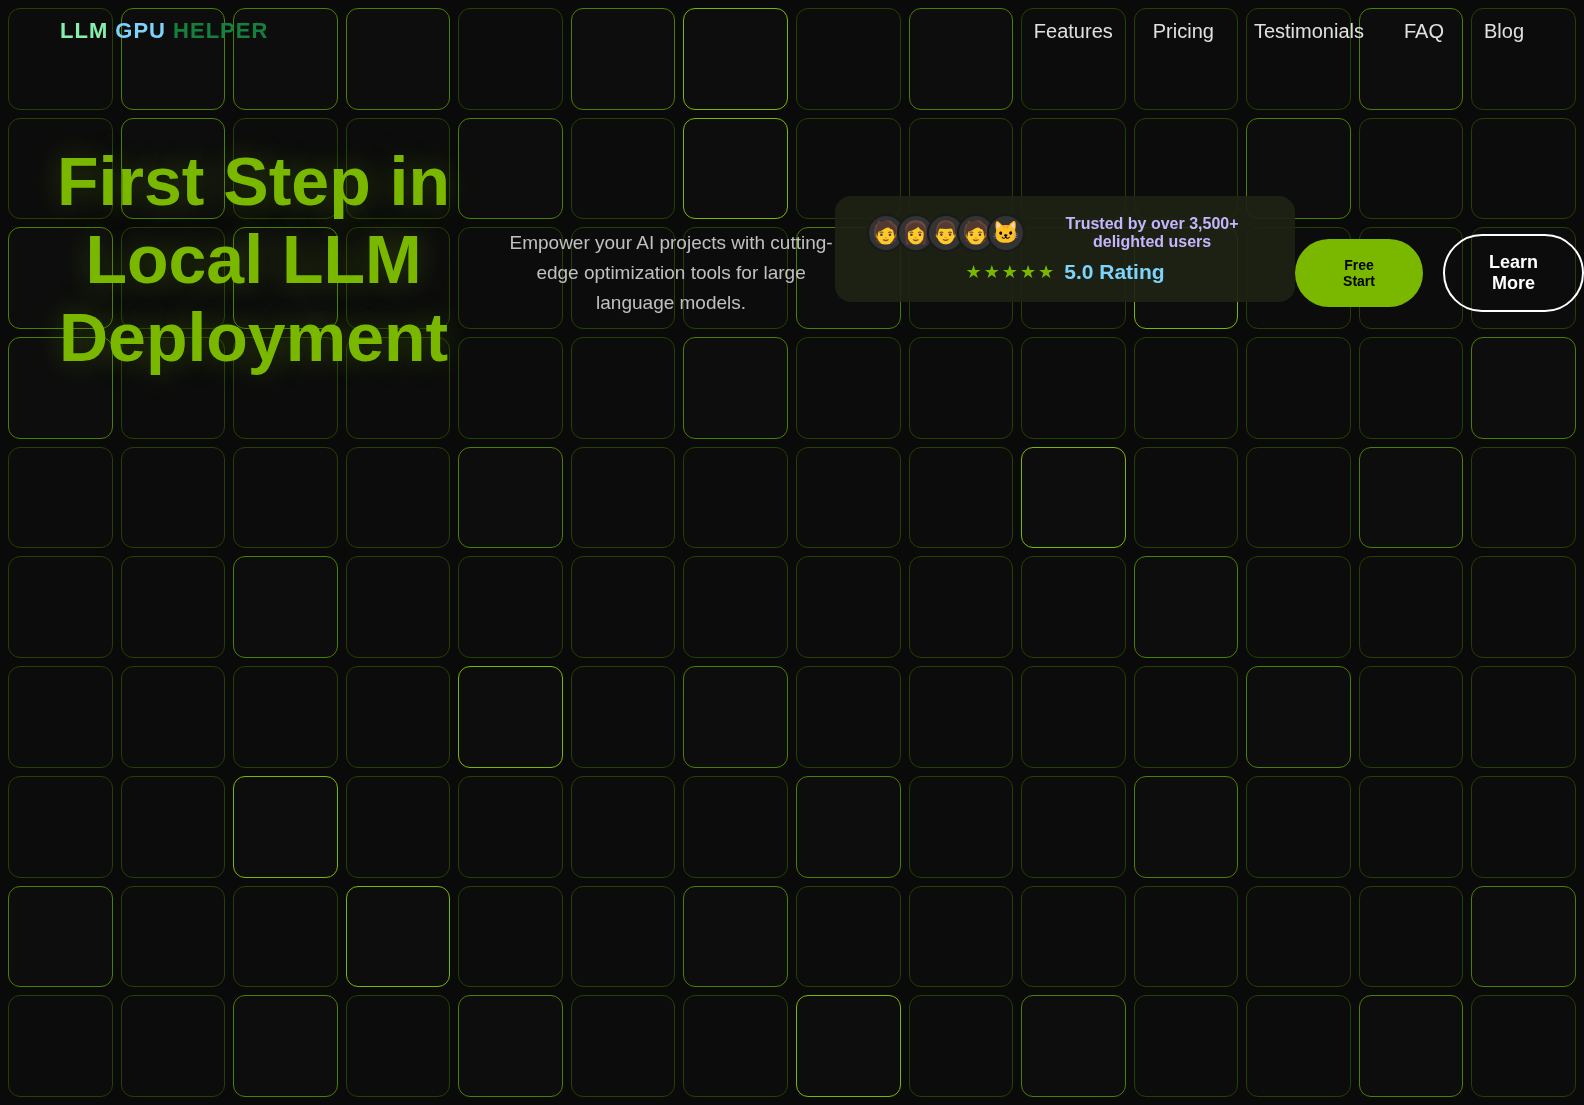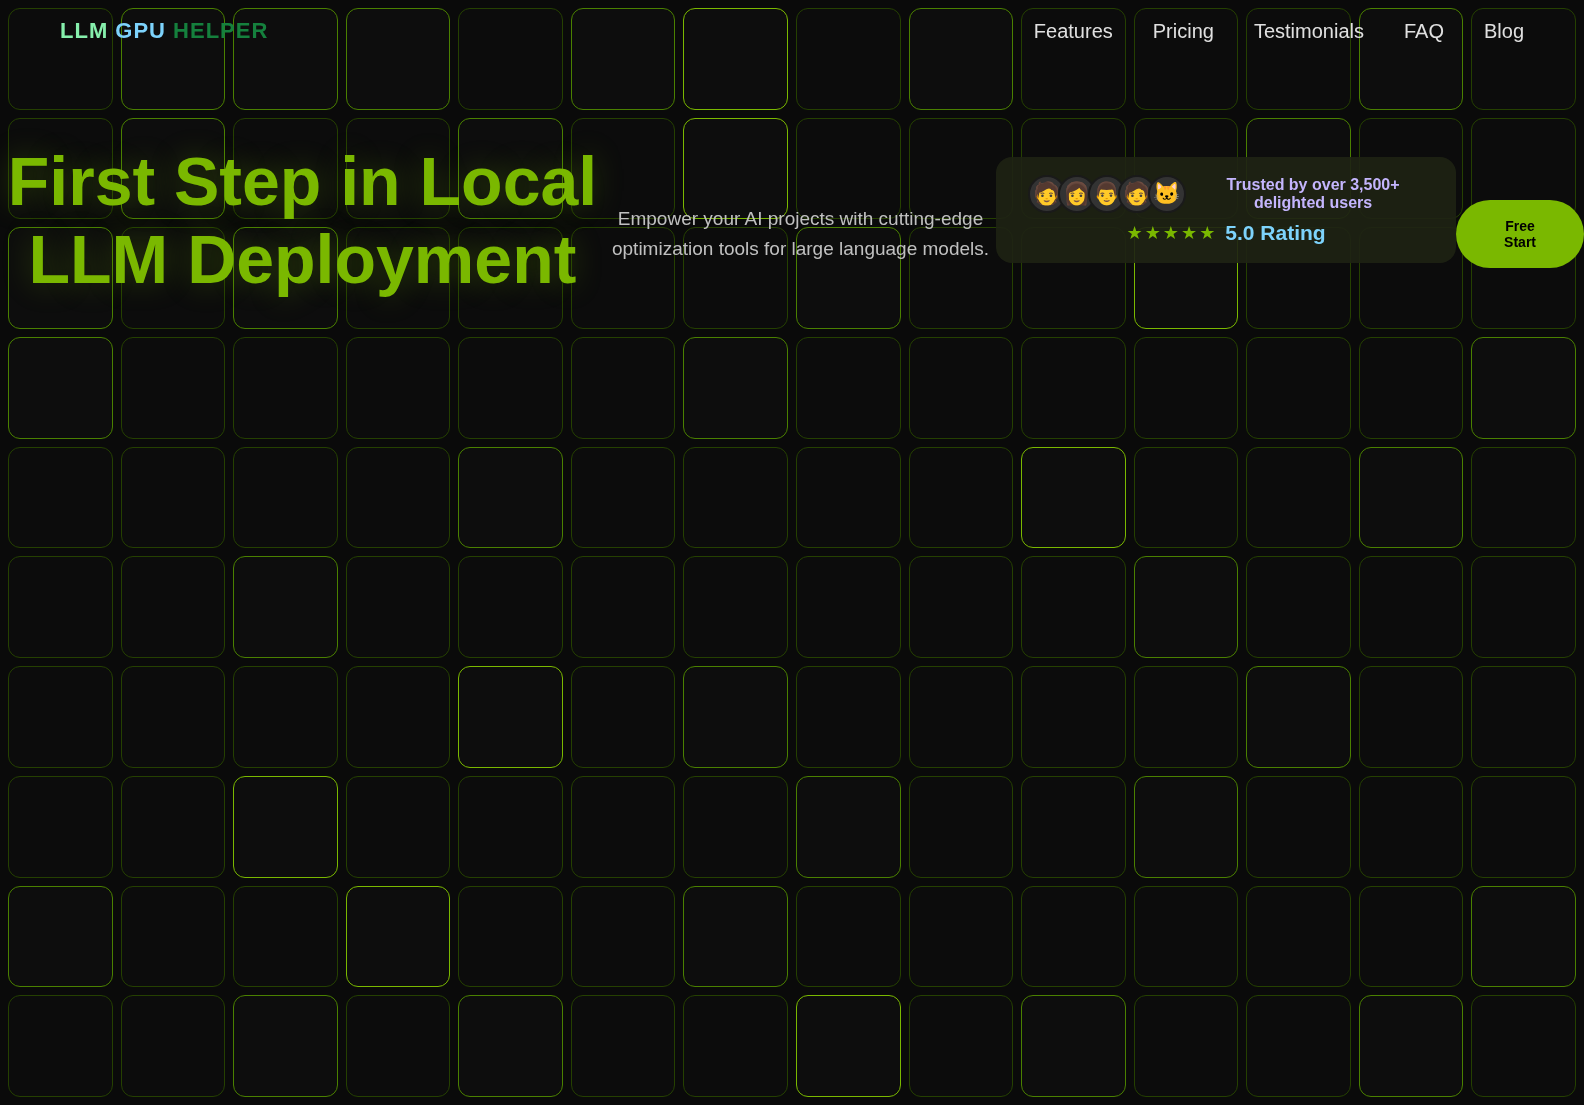--- a/index.html
+++ b/index.html
@@ -384,14 +384,15 @@
       <span class="trust-text">Trusted by over 3,500+ delighted users</span>
     </div>
     <div class="trust-bottom">
       <span class="stars">★★★★★</span>
       <span class="rating-text">5.0 Rating</span>
     </div>
   </div>
 
   <div class="btn-group">
     <button class="btn-free">Free Start</button>
+    <button class="btn-learn">Learn More</button>
   </div>
 </section>
 
 </body></html>

